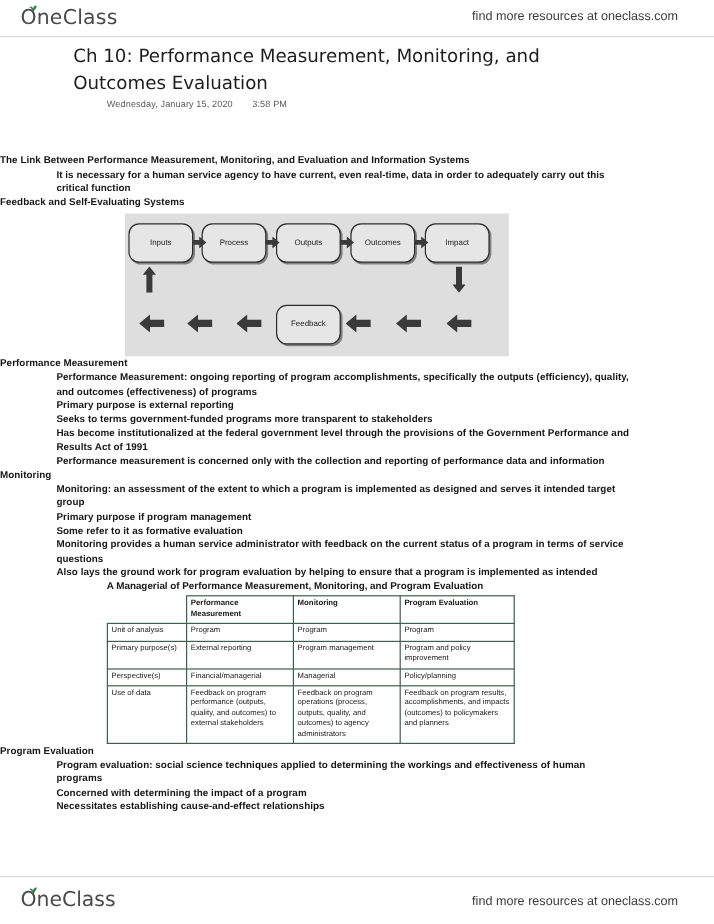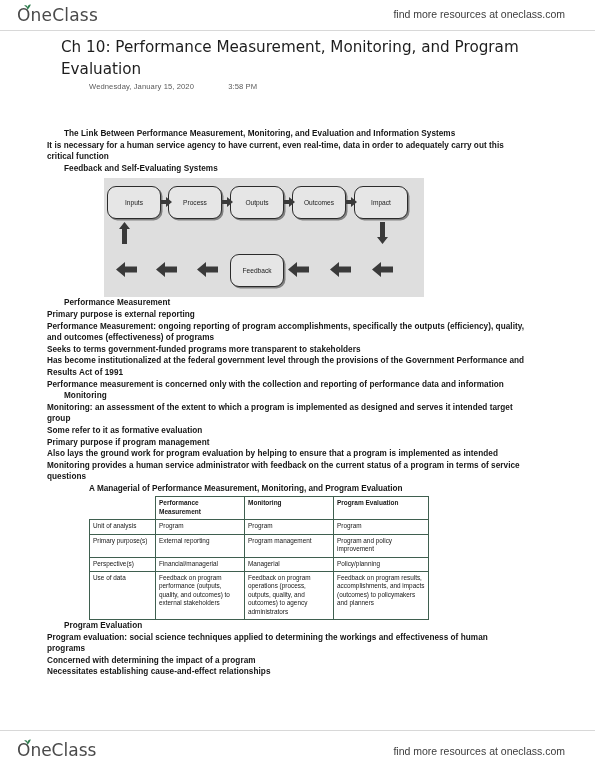--- a/index.html
+++ b/index.html
@@ -57,30 +57,29 @@
     color: #1d1d1d;
     font-weight: 400;
   }
   .doc-meta {
     position: absolute;
     left: 89px; top: 82px;
     font-size: 7.6px;
     color: #5a5a5a;
     letter-spacing: .1px;
   }
-  .doc-meta .time { margin-left: 32px; text-align: center; }
+  .doc-meta .time { margin-left: 14px; text-align: center; }
 
   
   .body-area {
     position: absolute;
     left: 0; top: 128px;
     width: 595px;
   }
   .lvl1 {
-    margin-left: 64px;
     font-size: 8.2px;
     font-weight: bold;
     line-height: 11.6px;
     color: #161616;
     letter-spacing: .05px;
   }
   .lvl2 {
     margin-left: 47px;
     margin-right: 70px;
     font-size: 8.2px;
@@ -222,21 +221,21 @@
 <div class="page-header">
   <div class="brand-logo">
     <svg class="leaf" viewBox="0 0 12 8">
       <path d="M6 8 C5.6 5.2 4.2 3.4 1.6 2.4 C3.4 1.2 5.2 1.8 6 4.2 C6.6 1.6 8.2 0.4 10.4 0.8 C9.6 3.6 8.2 5.6 6 8 Z" fill="#2f7d4f"></path>
     </svg>
     <span>OneClass</span>
   </div>
   <div class="header-tagline">find more resources at oneclass.com</div>
 </div>
 
-<div class="doc-title">Ch 10: Performance Measurement, Monitoring, and Program Evaluation</div>
+<div class="doc-title">Ch 10: Performance Measurement, Monitoring, and Outcomes Evaluation</div>
 <div class="doc-meta">
   <span>Wednesday, January 15, 2020</span>
   <span class="time">3:58 PM</span>
 </div>
 
 <div class="body-area">
 
   <div class="lvl1">The Link Between Performance Measurement, Monitoring, and Evaluation and Information Systems</div>
   <div class="lvl2">It is necessary for a human service agency to have current, even real-time, data in order to adequately carry out this critical function</div>
 
@@ -284,32 +283,32 @@
       </svg>
     <svg class="arrow-l al5" viewBox="0 0 21 15">
         <path d="M0 7.5 L9 0 V4.5 H21 V10.5 H9 V15 Z" fill="#3a3a3a"></path>
       </svg>
     <svg class="arrow-l al6" viewBox="0 0 21 15">
         <path d="M0 7.5 L9 0 V4.5 H21 V10.5 H9 V15 Z" fill="#3a3a3a"></path>
       </svg>
   </div>
 
   <div class="lvl1">Performance Measurement</div>
+  <div class="lvl2">Performance Measurement: ongoing reporting of program accomplishments, specifically the outputs (efficiency), quality, and outcomes (effectiveness) of programs</div>
   <div class="lvl2">Primary purpose is external reporting</div>
-  <div class="lvl2">Performance Measurement: ongoing reporting of program accomplishments, specifically the outputs (efficiency), quality, and outcomes (effectiveness) of programs</div>
   <div class="lvl2">Seeks to terms government-funded programs more transparent to stakeholders</div>
   <div class="lvl2">Has become institutionalized at the federal government level through the provisions of the Government Performance and Results Act of 1991</div>
   <div class="lvl2">Performance measurement is concerned only with the collection and reporting of performance data and information</div>
 
   <div class="lvl1">Monitoring</div>
   <div class="lvl2">Monitoring: an assessment of the extent to which a program is implemented as designed and serves it intended target group</div>
+  <div class="lvl2">Primary purpose if program management</div>
   <div class="lvl2">Some refer to it as formative evaluation</div>
-  <div class="lvl2">Primary purpose if program management</div>
+  <div class="lvl2">Monitoring provides a human service administrator with feedback on the current status of a program in terms of service questions</div>
   <div class="lvl2">Also lays the ground work for program evaluation by helping to ensure that a program is implemented as intended</div>
-  <div class="lvl2">Monitoring provides a human service administrator with feedback on the current status of a program in terms of service questions</div>
 
   <div class="lvl3">A Managerial of Performance Measurement, Monitoring, and Program Evaluation</div>
   <table class="cmp-table">
     <colgroup>
       <col class="col-label">
         <col class="col-pm">
         <col class="col-mon">
         <col class="col-pe">
     </colgroup>
     <thead>

